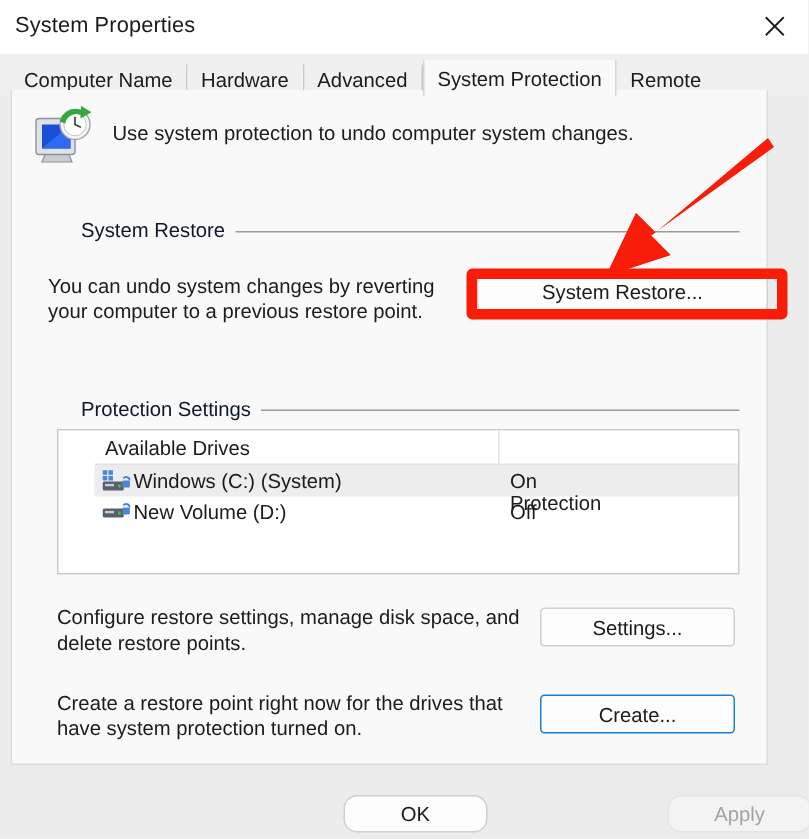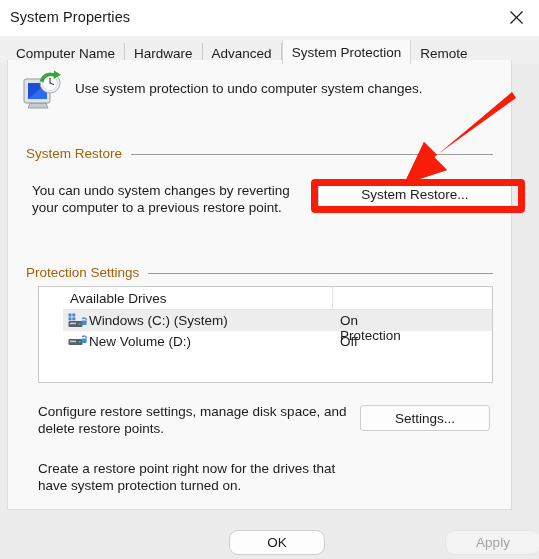--- a/index.html
+++ b/index.html
@@ -122,25 +122,26 @@
     margin-top: 10px;
     font-size: 13.5px;
     color: #1b1b1b;
     line-height: 17px;
   }
 
   
   .group-label {
     position: absolute;
     font-size: 13.5px;
-    color: #a16207;
+    color: #0f172a;
     background: #f9f9f9;
     padding-right: 7px;
     z-index: 2;
     white-space: nowrap;
+    margin-left: 28px;
   }
   .group-rule {
     position: absolute;
     height: 1px;
     background: #9a9a9a;
   }
 
   
   .body-text {
     position: absolute;
@@ -355,20 +356,21 @@
           <span>New Volume (D:)</span>
         </div>
         <div class="td c2">Off</div>
       </div>
     </div>
 
     <div class="body-text" style="left:30px; top:343px; width:310px;">Configure restore settings, manage disk space, and delete restore points.</div>
     <button class="btn" style="left:352px; top:345px; width:130px; height:26px;">Settings...</button>
 
     <div class="body-text" style="left:30px; top:400px; width:320px;">Create a restore point right now for the drives that have system protection turned on.</div>
+    <button class="btn focus" style="left:352px; top:403px; width:130px; height:26px;">Create...</button>
 
   </div>
 
   <button class="footer-btn" style="left:221px;">OK</button>
   <button class="footer-btn disabled" style="left:437px;">Apply</button>
 
   <svg class="anno-arrow" viewBox="0 0 539 559">
     <g>
       <path d="M512 92 L437 155 L424 142 L404 184 L447 170 L434 157 L516 98 Z" fill="#f81d08"></path>
       <path d="M404 184 L424 142 L437 155 L434 157 L447 170 Z" fill="#f81d08"></path>

